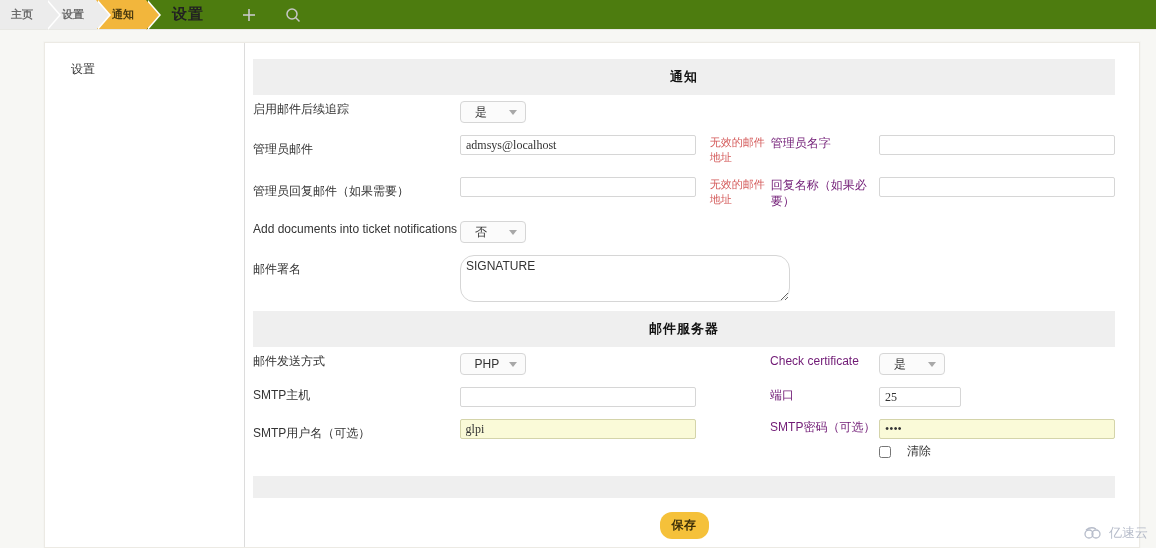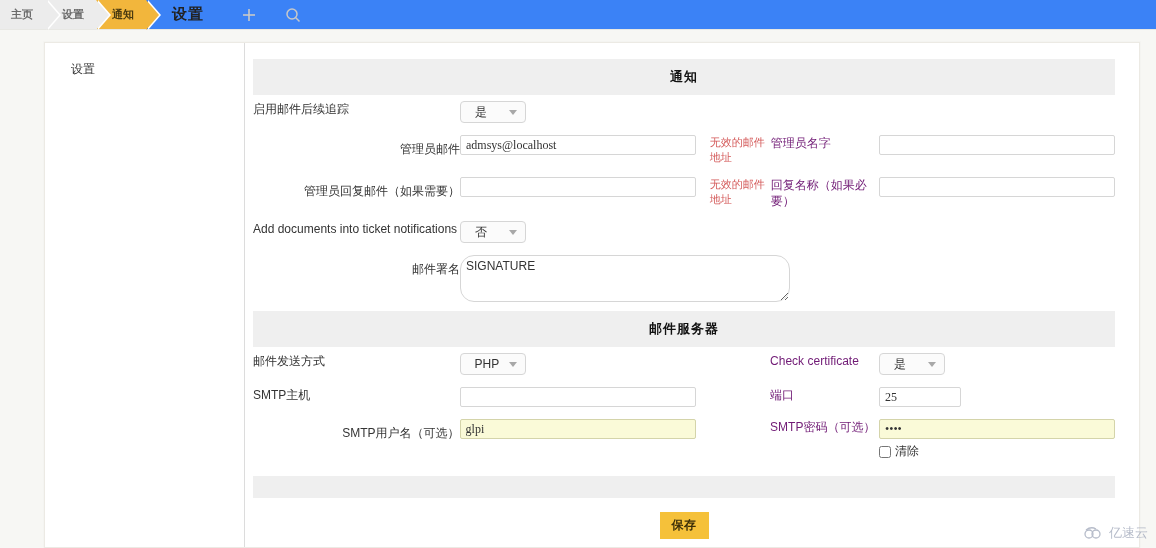--- a/index.html
+++ b/index.html
@@ -10,21 +10,21 @@
     background: #f7f7f4;
     font-family: "Liberation Sans", "DejaVu Sans", sans-serif;
     font-size: 12px;
     color: #333;
   }
 
   
   .topbar {
     position: relative;
     height: 30px;
-    background: #3b82f6;
+    background: #4d7c0f;
     border-bottom: 1px solid #e8e8e4;
     display: flex;
     align-items: stretch;
   }
   .crumbs { display: flex; align-items: stretch; }
   .crumb {
     position: relative;
     display: flex;
     align-items: center;
     justify-content: center;
@@ -137,21 +137,21 @@
     padding: 6px 0;
   }
   td.lab {
     width: 210px;
     font-size: 12px;
     color: #333;
     padding-right: 8px;
     line-height: 1.35;
     margin-top: 8px;
   }
-  td.lab.mid { padding-top: 12px; text-align: right; }
+  td.lab.mid { padding-top: 12px; }
   td.val { width: 250px; }
   td.err {
     width: 62px;
     color: #d45a5a;
     font-size: 11px;
     line-height: 1.35;
     padding-left: 4px;
     word-break: break-all;
   }
   td.lab2 {
@@ -217,21 +217,21 @@
     font-size: 12px;
     color: #333;
     padding: 3px 5px;
     outline: none;
     resize: both;
   }
   .chkrow {
     margin-top: 4px;
     display: flex;
     align-items: center;
-    gap: 4px;
+    gap: 16px;
     font-size: 12px;
     color: #333;
   }
   input.chk {
     width: 12px; height: 12px;
     margin: 0;
   }
 
   
   .foot-strip {
@@ -240,21 +240,21 @@
     margin-top: 10px;
   }
   .save-row {
     display: flex;
     justify-content: center;
     margin-top: 14px;
   }
   .btn {
     background: #f5c13a;
     border: none;
-    border-radius: 0;
+    border-radius: 12px;
     color: #3b2e08;
     font-family: "Liberation Sans", sans-serif;
     font-size: 12px;
     font-weight: bold;
     padding: 5px 12px;
     cursor: pointer;
     letter-spacing: .5px;
   }
 
   

